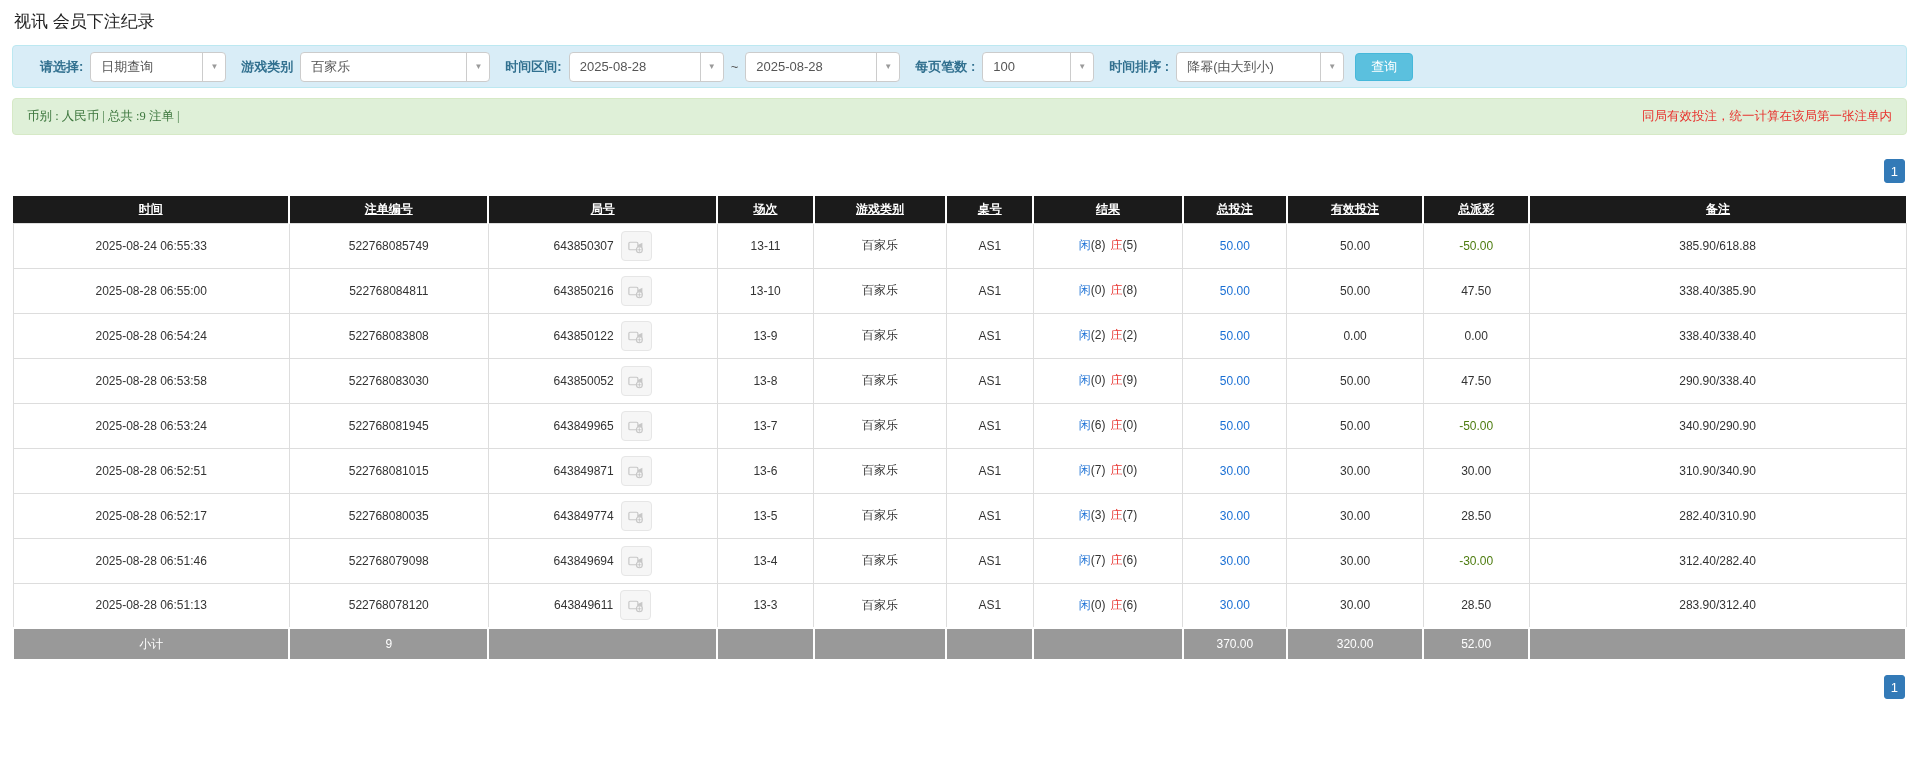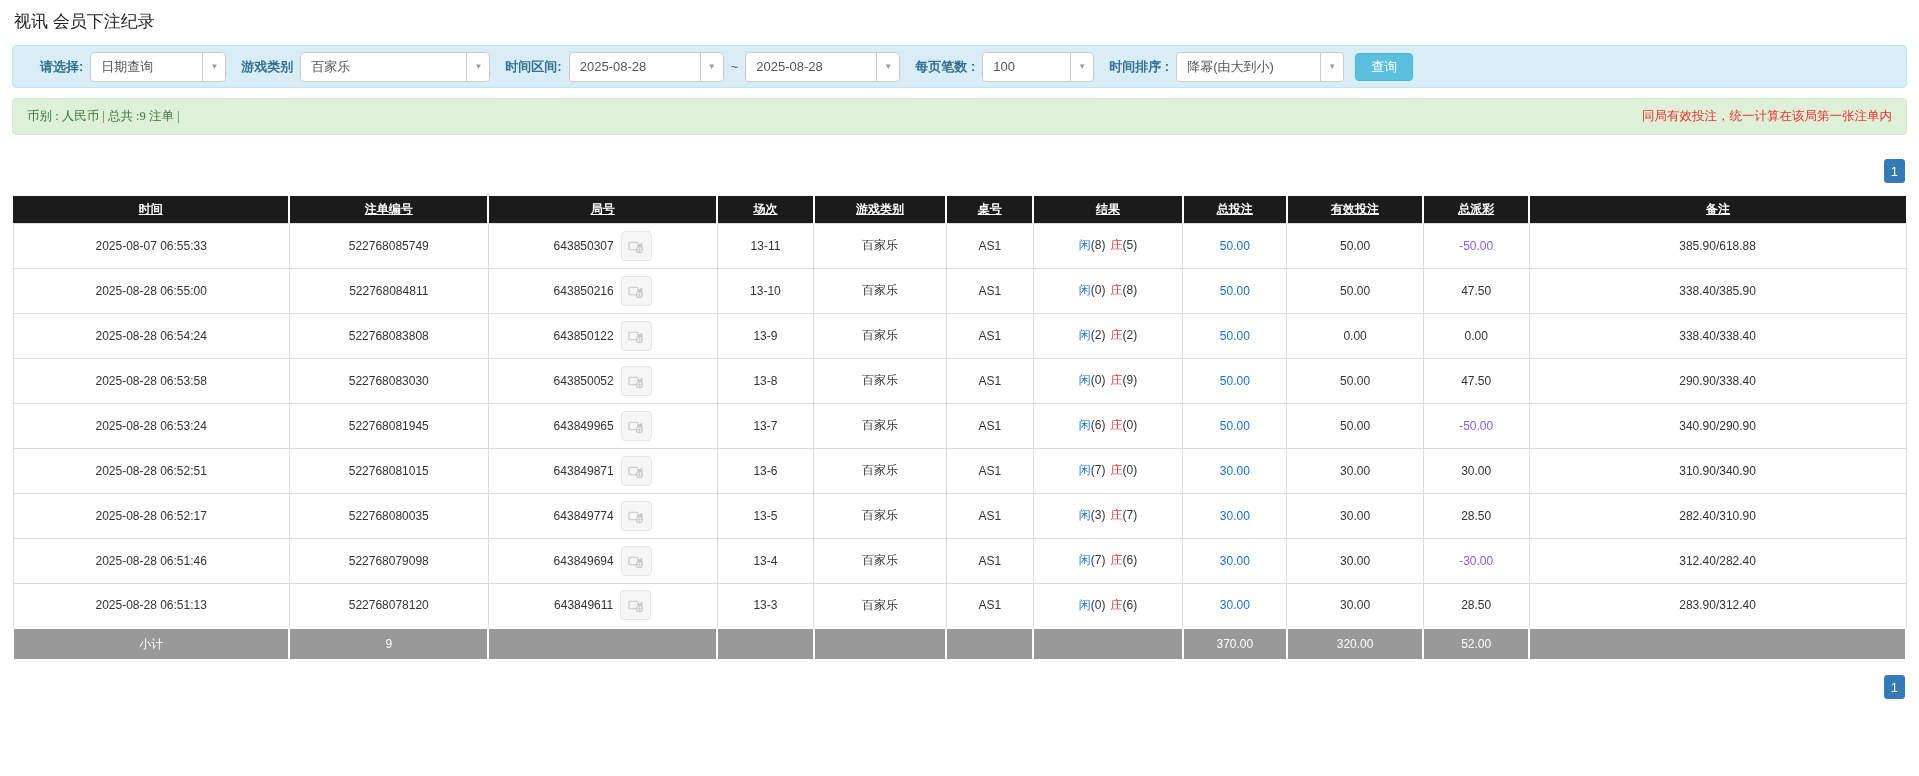--- a/index.html
+++ b/index.html
@@ -47,21 +47,21 @@
   thead th + th { border-left:2px solid #fff; }
   tbody td { border:1px solid #ddd; height:45px; text-align:center; padding:0 4px;
              color:#333; background:#fff; }
   .round-wrap { display:flex; align-items:center; justify-content:center; gap:7px; }
   .video-btn { width:31px; height:30px; background:#f6f6f6; border:1px solid #e6e6e6;
                border-radius:4px; display:inline-flex; align-items:center; justify-content:center;
                cursor:pointer; padding:0; }
   .result-p { color:#1a6fd4; }
   .result-b { color:#e8322e; margin-left:5px; }
   .bet-link { color:#1a6fd4; text-decoration:none; cursor:pointer; }
-  td.payout.neg { color:#8b5cf6; }
+  td.payout.neg { color:#4d7c0f; }
   tfoot td { background:#999; color:#fff; height:32px; text-align:center; font-size:12px;
              border:2px solid #fff; }
 </style>
 </head>
 <body>
 
 <div class="page">
 
   <div class="page-title">视讯 会员下注纪录</div>
 
@@ -137,21 +137,21 @@
         <th>桌号</th>
         <th>结果</th>
         <th>总投注</th>
         <th>有效投注</th>
         <th>总派彩</th>
         <th>备注</th>
       </tr>
     </thead>
     <tbody id="table-body">
   <tr>
-    <td>2025-08-07 06:55:33</td>
+    <td>2025-08-24 06:55:33</td>
     <td>522768085749</td>
     <td>
       <div class="round-wrap">
         <span>643850307</span>
         <button class="video-btn">
           <svg width="18" height="18" viewBox="0 0 24 24">
             <rect x="2.5" y="7" width="12" height="10" rx="1.5" fill="none" stroke="#c7c7c7" stroke-width="1.6"></rect>
             <polygon points="14.5,10.5 20.5,7.5 20.5,16.5 14.5,13.5" fill="#c7c7c7"></polygon>
             <circle cx="16.5" cy="17" r="4" fill="#f6f6f6" stroke="#c7c7c7" stroke-width="1.4"></circle>
             <circle cx="16.5" cy="17" r="1" fill="#c7c7c7"></circle>

